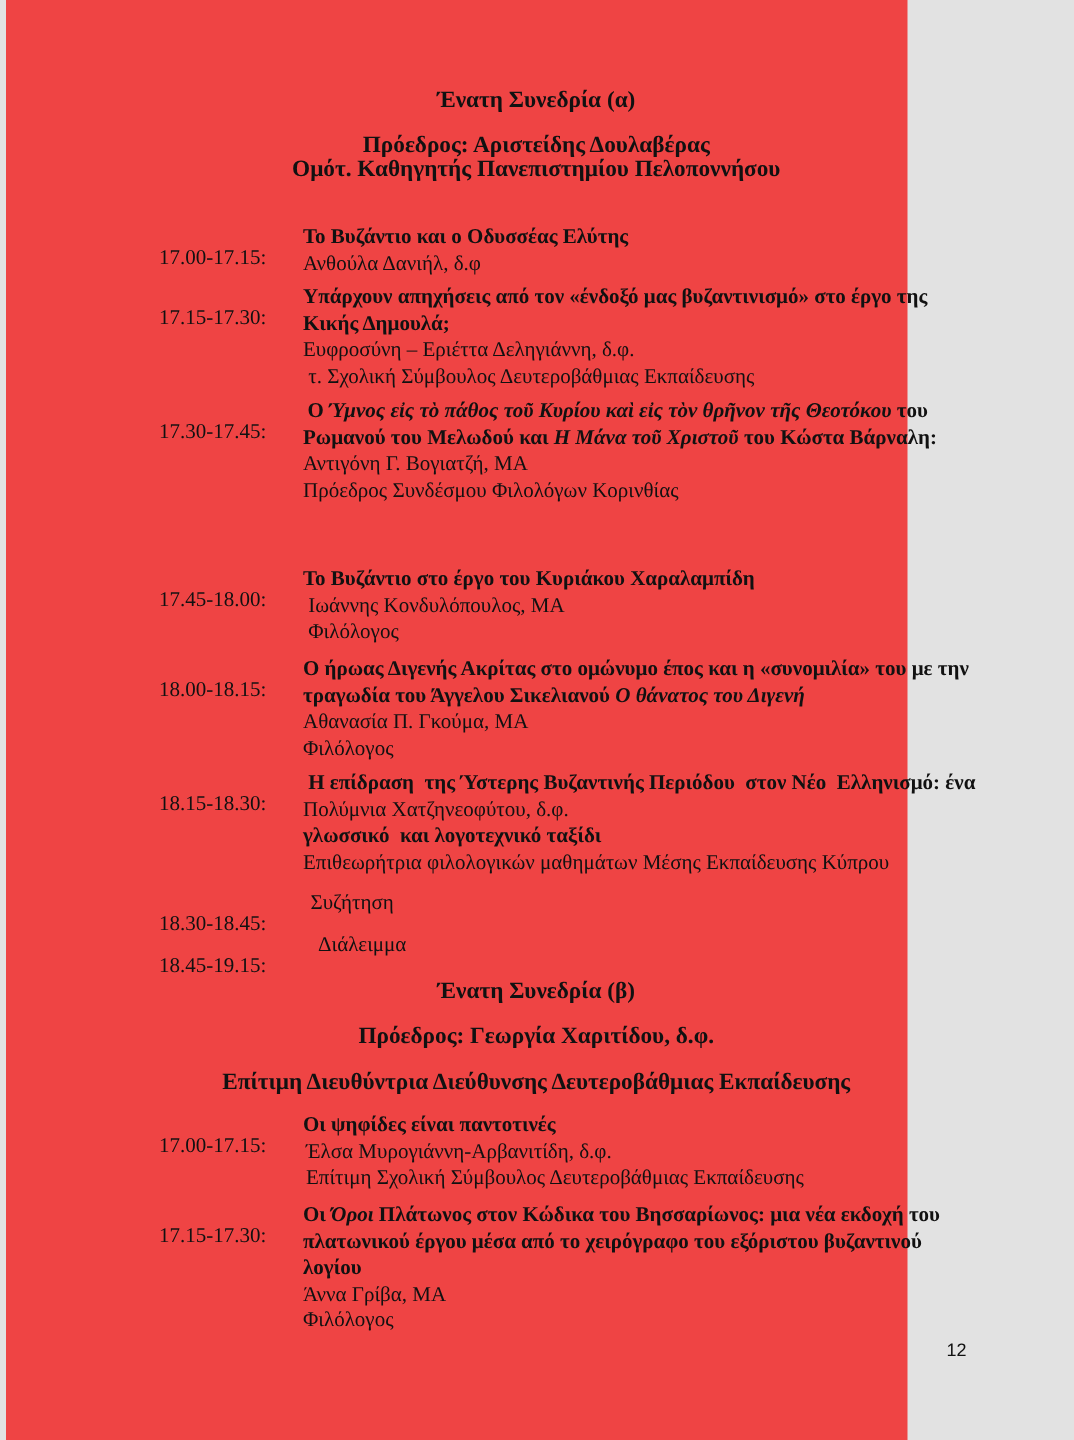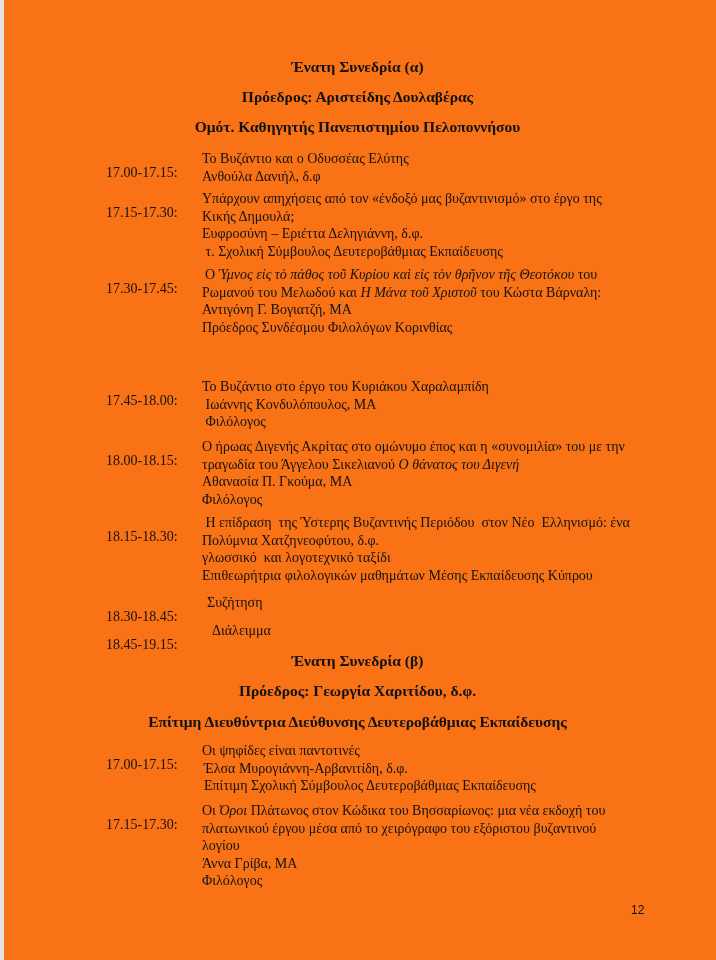--- a/index.html
+++ b/index.html
@@ -3,47 +3,47 @@
 <meta charset="utf-8">
 <style>
   html, body { margin: 0; padding: 0; }
   body {
     width: 716px; height: 960px; overflow: hidden;
     background: #e2e2e2;
     font-family: "Liberation Serif", "DejaVu Serif", serif;
     color: #111;
   }
   .page {
-    position: absolute; left: 4px; top: 0; width: 712px; height: 960px;
-    background: #f97316;
+    position: absolute; left: 4px; top: 0; width: 601px; height: 960px;
+    background: #ef4444;
   }
   .hdr {
     position: absolute; left: 0; width: 707px; text-align: center;
     font-weight: bold; font-size: 15.5px; white-space: nowrap;
   }
   .slot { position: absolute; left: 102px; width: 580px; font-size: 14px; line-height: 17.5px; }
   .slot .time { position: absolute; left: 0; top: 14px; white-space: nowrap; }
   .slot .body { position: absolute; left: 96px; top: 0; width: 480px; }
-  .title { font-weight: normal; }
+  .title { font-weight: bold; }
   .title i { font-style: italic; }
   .line { white-space: nowrap; display: block; }
   .plain { white-space: nowrap; margin-top: 21px; }
   .pagenum {
     position: absolute; left: 627px; top: 893px;
-    font-family: "Liberation Sans", "DejaVu Sans", sans-serif; font-size: 12px; margin-top: 10px;
+    font-family: "Liberation Sans", "DejaVu Sans", sans-serif; font-size: 12px;
   }
 </style>
 </head>
 <body>
 
 <div class="page">
 
   <div class="hdr" style="top:58px">Ένατη Συνεδρία (α)</div>
   <div class="hdr" style="top:88px">Πρόεδρος: Αριστείδης Δουλαβέρας</div>
-  <div class="hdr" style="top:118px">Ομότ. Καθηγητής Πανεπιστημίου Πελοποννήσου</div>
+  <div class="hdr" style="top:104px">Ομότ. Καθηγητής Πανεπιστημίου Πελοποννήσου</div>
 
   <div class="slot" style="top:150px">
     <span class="time">17.00-17.15:</span>
     <div class="body">
       <span class="line title">Το Βυζάντιο και ο Οδυσσέας Ελύτης</span>
       <span class="line">Ανθούλα Δανιήλ, δ.φ</span>
     </div>
   </div>
 
   <div class="slot" style="top:190px">

